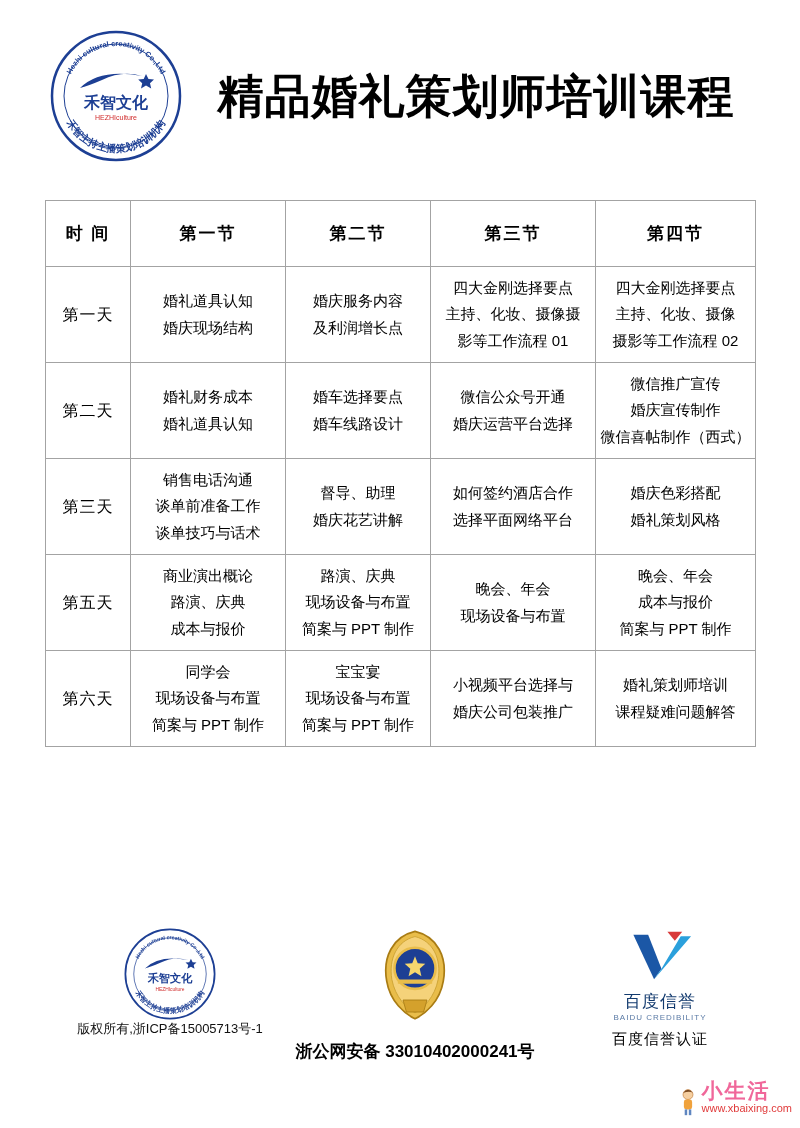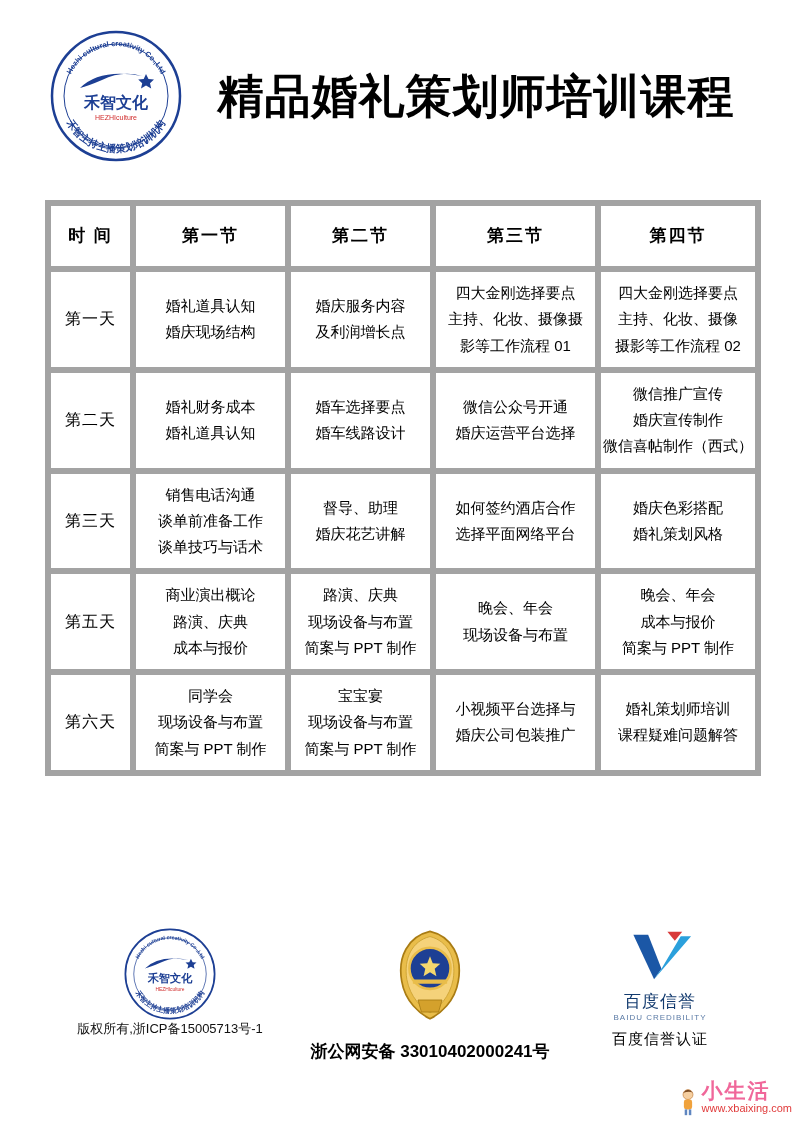--- a/index.html
+++ b/index.html
@@ -17,32 +17,32 @@
   .page-title {
     flex:1; text-align:center; font-weight:bold; color:#000;
     font-size:46px; letter-spacing:1px; line-height:1.1;
     font-family:"Liberation Sans","DejaVu Sans",sans-serif;
   }
 
   
   table.course { position:absolute; left:45px; top:200px; width:710px;
                  border-collapse:collapse; table-layout:fixed; }
   table.course th, table.course td {
-    border:6px solid #a3a3a3; text-align:center; vertical-align:middle;
+    border:1px solid #a3a3a3; text-align:center; vertical-align:middle;
     color:#000; white-space:pre-line; line-height:1.75; padding:8px 2px;
   }
   table.course th { height:66px; font-size:17px; font-weight:bold; letter-spacing:2px; }
   table.course td { font-size:15px; }
   table.course td.day { font-size:16px; letter-spacing:1px; }
   table.course tr.body-row { height:96px; }
 
   
   .footer-block { position:absolute; text-align:center; }
   .fb-left   { left:70px;  top:928px; width:200px; }
-  .fb-center { left:305px; top:928px; width:250px; }
+  .fb-center { left:290px; top:928px; width:250px; }
   .fb-right  { left:585px; top:930px; width:150px; }
   .fb-left .logo-wrap-sm { width:92px; height:92px; margin:0 auto; }
   .caption-small { font-size:13px; color:#111; }
   .caption-bold  { margin-top:12px; font-size:17px; font-weight:bold; color:#000; }
   .badge-wrap { width:86px; margin:0 auto; }
   .baidu-name { font-size:17px; font-weight:normal; color:#123a6e; margin-top:2px; letter-spacing:1px; }
   .baidu-sub  { font-size:8px; color:#5a7aa5; letter-spacing:1px; }
   .caption-right { margin-top:8px; font-size:15px; color:#000; letter-spacing:1px; }
 
   

